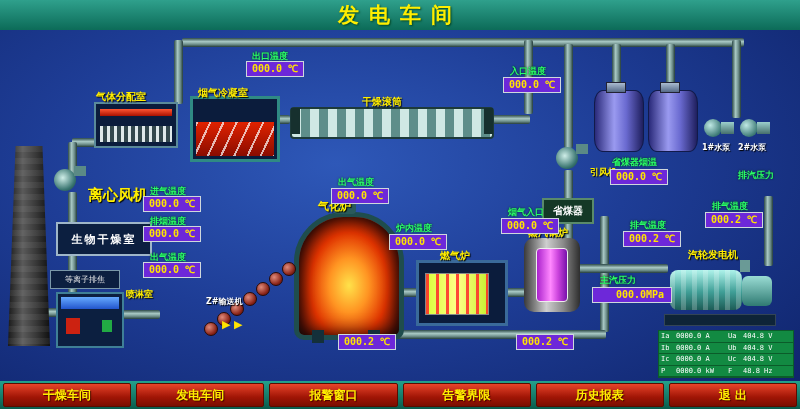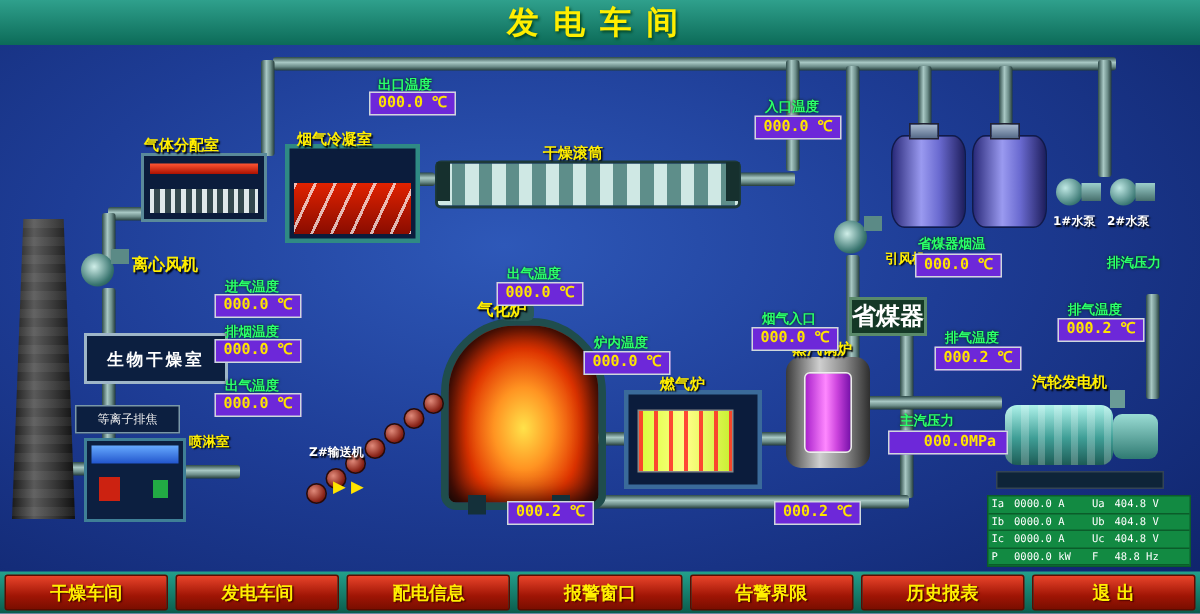--- a/index.html
+++ b/index.html
@@ -71,22 +71,22 @@
     background:radial-gradient(circle at 35% 35%,#e08a7a,#8a2418 65%,#4a0e08);}
   .arrow{position:absolute;color:#ffe400;font-size:11px;z-index:3;}
   .gasfurnace{position:absolute;left:416px;top:260px;width:86px;height:60px;background:#0b1c3c;border:3px solid #3a6a9a;z-index:2;}
   .gasfurnace .screen{position:absolute;left:6px;top:10px;width:62px;height:40px;border:1px solid #888;
     background:repeating-linear-gradient(90deg,rgba(255,40,40,.85) 0 3px,rgba(0,0,0,0) 3px 10px),
       linear-gradient(90deg,#d8ff3a,#ffff88 50%,#c8f030);}
   .boiler{position:absolute;left:524px;top:238px;width:56px;height:74px;border-radius:10px;z-index:2;
     background:linear-gradient(90deg,#3a3a3a,#cfcfcf 40%,#8a8a8a 70%,#2e2e2e);}
   .boiler .win{position:absolute;left:12px;top:10px;width:30px;height:52px;border:1px solid #eee;border-radius:4px;
     background:linear-gradient(90deg,#aa22cc,#ff88ff 45%,#cc44dd 70%,#7711aa);}
-  .econ{position:absolute;left:566px;top:198px;width:48px;height:22px;background:#143826;border:2px solid #5a8a6a;z-index:4;
-    color:#fff;font-size:16px;font-weight:bold;display:flex;align-items:center;justify-content:center;}
+  .econ{position:absolute;left:542px;top:198px;width:48px;height:22px;background:#143826;border:2px solid #5a8a6a;z-index:4;
+    color:#fff;font-size:10px;font-weight:bold;display:flex;align-items:center;justify-content:center;}
   .turbine{position:absolute;left:664px;top:260px;width:112px;height:66px;z-index:2;}
   .turbine .base{position:absolute;left:0;bottom:0;width:110px;height:10px;background:#0e2438;border:1px solid #345;}
   .turbine .body{position:absolute;left:6px;top:10px;width:72px;height:40px;border-radius:8px;
     background:repeating-linear-gradient(90deg,rgba(255,255,255,.22) 0 5px,rgba(0,0,0,0) 5px 11px),
       linear-gradient(180deg,#aef2ea,#3f9e96 55%,#1d5c56);}
   .turbine .gen{position:absolute;right:4px;top:16px;width:30px;height:30px;border-radius:6px;
     background:linear-gradient(180deg,#9adcd4,#2f7a72);}
   .turbine .stub{position:absolute;right:26px;top:0;width:10px;height:12px;background:#6a9a96;}
   
   .panel{position:absolute;left:658px;top:330px;width:134px;height:46px;background:#128a42;border:1px solid #0b5c2a;z-index:4;
@@ -162,21 +162,21 @@
   <div class="c"></div>
   <div class="m"></div>
 </div>
 <div class="wlabel" style="left:702px;top:142px;">1#水泵</div>
 <div class="wlabel" style="left:738px;top:142px;">2#水泵</div>
 
 <div class="fan" style="left:54px;top:166px;">
   <div class="c"></div>
   <div class="duct"></div>
 </div>
-<div class="eqlabel" style="left:88px;top:169px;font-size:11px;">离心风机</div>
+<div class="eqlabel" style="left:88px;top:186px;font-size:15px;">离心风机</div>
 
 <div class="bio">生物干燥室</div>
 <div class="plasma">等离子排焦</div>
 
 <div class="spray">
   <div class="blue"></div>
   <div class="redb"></div>
   <div class="grnb"></div>
 </div>
 <div class="eqlabel" style="left:126px;top:288px;font-size:9px;">喷淋室</div>
@@ -288,18 +288,17 @@
     <span>P</span>
     <span>0000.0 kW</span>
     <span>F</span>
     <span>48.8 Hz</span>
   </div>
 </div>
 
 <div class="menu">
   <div class="mbtn">干燥车间</div>
   <div class="mbtn">发电车间</div>
-  <div class="mbtn">配电信息</div>
   <div class="mbtn">报警窗口</div>
   <div class="mbtn">告警界限</div>
   <div class="mbtn">历史报表</div>
   <div class="mbtn">退 出</div>
 </div>
 
 </body></html>

